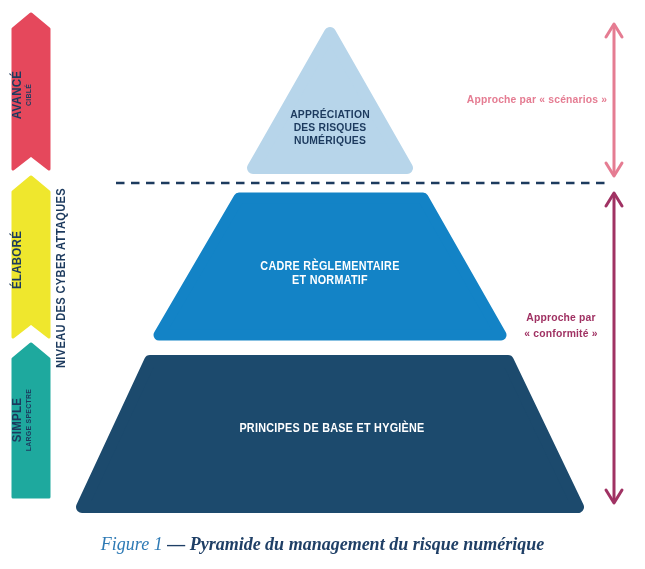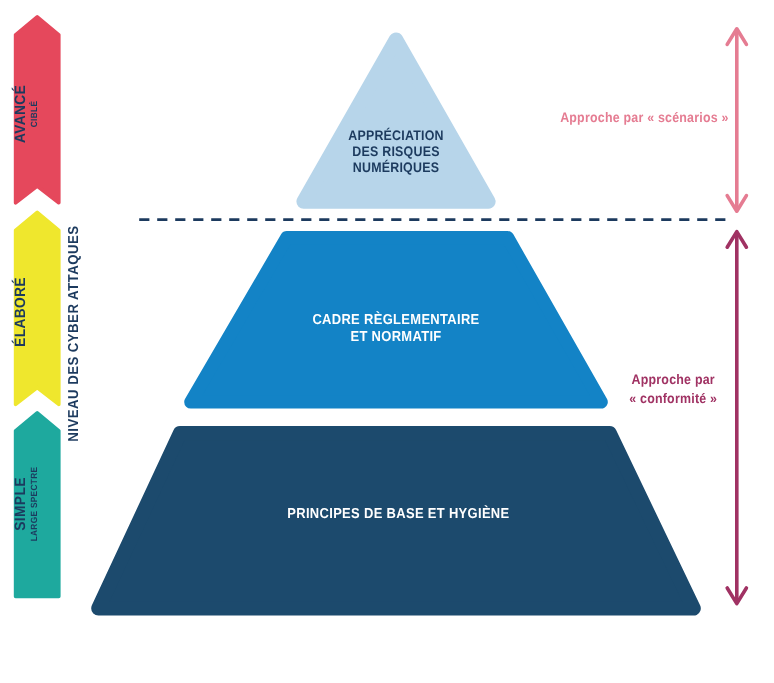--- a/index.html
+++ b/index.html
@@ -110,14 +110,19 @@
 
   <div class="lbl cond annot annot-pink" style="left:457px;top:91px;width:160px;">
     <div>Approche par « scénarios »</div>
   </div>
 
   <div class="lbl cond annot annot-maroon" style="left:501px;top:309px;width:120px;">
     <div>Approche par</div>
     <div>« conformité »</div>
   </div>
 
+  <div class="caption">
+    <span class="cap-prefix">Figure 1</span>
+    <span> </span>
+    <span class="cap-title">— Pyramide du management du risque numérique</span>
+  </div>
 
 </div>
 
 </body></html>

